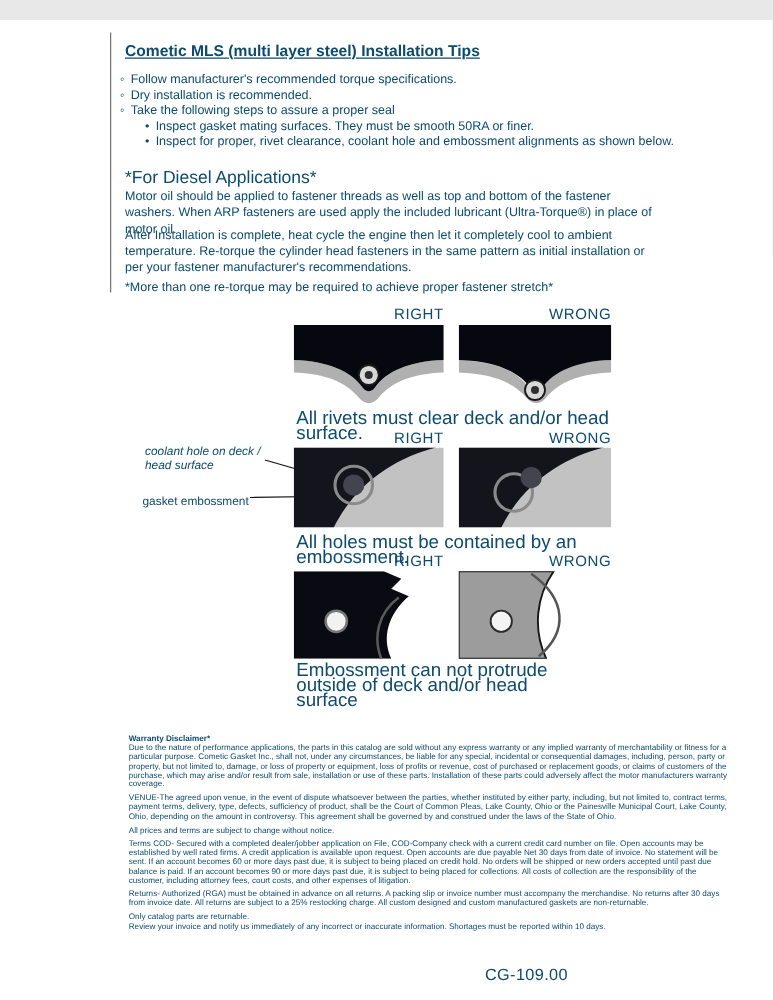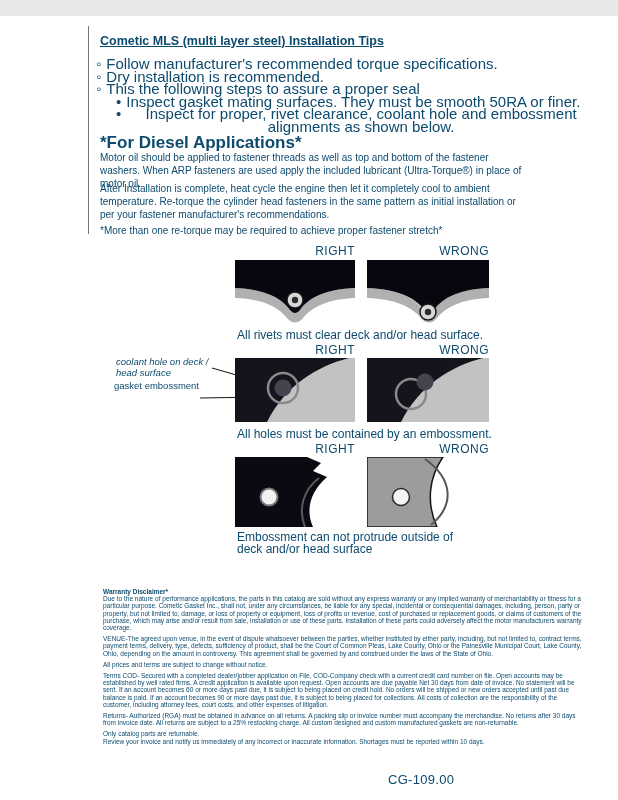--- a/index.html
+++ b/index.html
@@ -5,29 +5,29 @@
   html,body { margin:0; padding:0; background:#e8e8e8; }
   .page {
     position:relative; width:618px; height:800px; margin:16px auto;
     background:#ffffff; color:#0c4a6e;
     font-family:"Liberation Sans", sans-serif;
     overflow:hidden;
   }
   .abs { position:absolute; }
   .vline { width:0; border-left:1px solid #777; }
   .title { margin:0; font-size:12.5px; font-weight:bold; text-decoration:underline; }
-  .bullets { font-size:15px; line-height:12.6px; }
+  .bullets { font-size:10px; line-height:12.6px; }
   .b1 { display:flex; }
   .b1::before { content:"◦"; margin:0 5px 0 0; }
   .b2 { display:flex; margin-left:20px;text-align:center; }
   .b2::before { content:"•"; margin:0 5px 0 0; }
-  .heading { font-size:17px; font-weight:bold; }
+  .heading { font-size:14px; font-weight:normal; }
   .para { font-size:10px; line-height:13px; }
   .rw-label { font-size:12px; text-align:right; letter-spacing:0.5px; }
-  .caption { font-size:12px; line-height:12px; }
+  .caption { font-size:15px; line-height:12px; }
   .callout { font-size:9.5px; line-height:11px; }
   .fine { font-size:6.5px; line-height:7.2px; }
   .fine p { margin:0 0 4px 0; }
   .fine p.nogap { margin-bottom:0; }
   .fine-heading { font-weight:bold; }
   .footer-code { font-size:13px; letter-spacing:0.3px; }
 </style>
 </head>
 <body>
 
@@ -38,21 +38,21 @@
   <h1 class="abs title" style="left:100px; top:18px;">Cometic MLS (multi layer steel) Installation Tips</h1>
 
   <div class="abs bullets" style="left:96px; top:42px; width:500px;">
     <div class="b1">
         <span>Follow manufacturer's recommended torque specifications.</span>
       </div>
     <div class="b1">
         <span>Dry installation is recommended.</span>
       </div>
     <div class="b1">
-        <span>This the following steps to assure a proper seal</span>
+        <span>Take the following steps to assure a proper seal</span>
       </div>
     <div class="b2">
         <span>Inspect gasket mating surfaces.  They must be smooth 50RA or finer.</span>
       </div>
     <div class="b2">
         <span>Inspect for proper, rivet clearance, coolant hole and embossment alignments as shown below.</span>
       </div>
   </div>
 
   <div class="abs heading" style="left:100px; top:117px;">*For Diesel Applications*</div>
@@ -76,21 +76,21 @@
       <path d="M0,0 H122 V28 C94,29 76,37 67,50 C64,54 60,54 57,50 C48,37 29,29 0,28 Z" fill="#07070f"></path>
       <circle cx="61" cy="52" r="8" fill="#d8d8d8" stroke="#1a1a1a" stroke-width="1.5"></circle>
       <circle cx="61" cy="52" r="3.2" fill="#2e2e2e"></circle>
     </svg>
     <div class="abs caption" style="left:237px; top:85px; width:300px;">All rivets must clear deck and/or head surface.</div>
 
     <div class="abs rw-label" style="left:235px; top:99px; width:120px;">RIGHT</div>
     <div class="abs rw-label" style="left:367px; top:99px; width:122px;">WRONG</div>
 
     <div class="abs callout" style="left:116px; top:112px; width:98px;font-style:italic;">coolant hole on deck / head surface</div>
-    <div class="abs callout" style="left:114px; top:136px; width:98px;">gasket embossment</div>
+    <div class="abs callout" style="left:114px; top:152px; width:98px;">gasket embossment</div>
 
     <svg class="abs" width="140" height="60" style="left:150px; top:108px;">
       <defs>
         <marker id="arr" markerWidth="8" markerHeight="8" refX="6" refY="3" orient="auto">
           <path d="M0,0 L7,3 L0,6 Z" fill="#111"></path>
         </marker>
       </defs>
       <line x1="62" y1="16" x2="128" y2="35" stroke="#111" stroke-width="1" marker-end="url(#arr)"></line>
       <line x1="50" y1="46" x2="115" y2="45" stroke="#111" stroke-width="1" marker-end="url(#arr)"></line>
     </svg>

